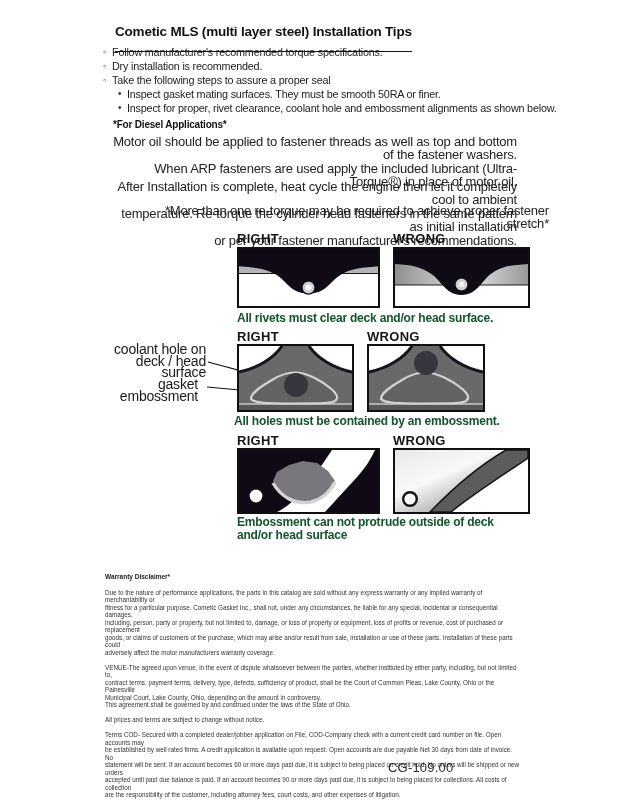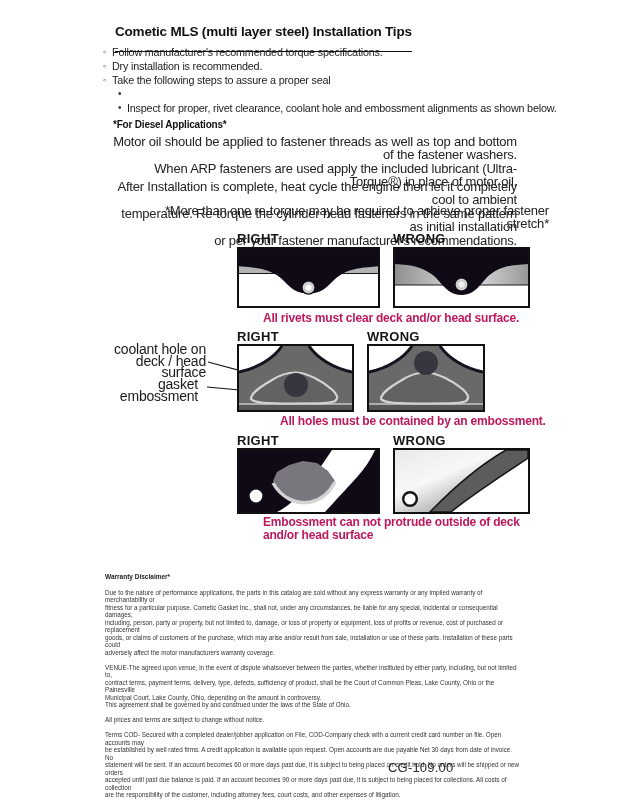--- a/index.html
+++ b/index.html
@@ -21,21 +21,21 @@
                white-space:pre-line; color:#222;text-align:right; }
   .p1 { top:135px; }
   .p2 { top:180px; }
   .note { top:204px;margin-left:32px; }
 
   .rw-header { font-size:13px; font-weight:bold; letter-spacing:0.3px; text-align:left; color:#151515; }
   .dbox { border:2px solid #101010; background:#fff; }
   .dbox svg { display:block; width:100%; height:100%; }
 
   .caption { font-size:12px; font-weight:bold; letter-spacing:-0.2px; line-height:12.8px;
-             white-space:pre-line; color:#be185d;margin-left:26px; }
+             white-space:pre-line; color:#14532d; }
 
   .d2-label { font-size:14px; letter-spacing:-0.2px; line-height:11.6px; text-align:right;
               white-space:pre-line; color:#1a1a1a; width:100px; }
 
   .legal { left:105px; top:573px; width:415px; font-size:6.3px; line-height:7.5px; color:#333; }
   .legal h3 { font-size:6.5px; font-weight:bold; margin:0 0 8px 0; color:#222; }
   .legal p { margin:0 0 7.5px 0; white-space:pre-line; }
 
   .doc-code { left:388px; top:760px; font-size:13px; letter-spacing:0.2px; color:#2a2a2a; }
 </style>
@@ -56,20 +56,21 @@
       <span>Dry installation is recommended.</span>
     </div>
     <div class="bullet-row">
       <span class="marker">◦</span>
       <span>Take the following steps to assure a proper seal</span>
     </div>
   </div>
   <div class="abs sub-bullets">
     <div class="bullet-row">
       <span class="marker">•</span>
+      <span>Inspect gasket mating surfaces.  They must be smooth 50RA or finer.</span>
     </div>
     <div class="bullet-row">
       <span class="marker">•</span>
       <span>Inspect for proper, rivet clearance, coolant hole and embossment alignments as shown below.</span>
     </div>
   </div>
 
   <h2 class="abs diesel-heading">*For Diesel Applications*</h2>
   <p class="abs body-para p1">Motor oil should be applied to fastener threads as well as top and bottom of the fastener washers.
 When ARP fasteners are used apply the included lubricant (Ultra-Torque®) in place of motor oil.</p>
@@ -140,21 +141,21 @@
       <line x1="0" y1="58" x2="114" y2="58" stroke="#c4c4c4" stroke-width="1.3"></line>
       <rect x="0" y="59" width="114" height="5" fill="#575757"></rect>
       <path d="M0,0 H43 C35,12 19,22 0,26 Z" fill="#ffffff"></path>
       <path d="M43,0 C35,12 19,22 0,26" stroke="#17121d" stroke-width="3" fill="none"></path>
       <path d="M114,0 H71 C79,12 95,22 114,26 Z" fill="#ffffff"></path>
       <path d="M71,0 C79,12 95,22 114,26" stroke="#17121d" stroke-width="3" fill="none"></path>
       <path d="M12,53 C12,47 21,41 33,34 C41,29 48,26.5 56,26.5 C68,26.5 84,35 94,43.5 C99,48 101,52 97,55 C93,57.5 85,57.5 55,57.5 C28,57.5 15,57 12,53 Z" fill="#626262" stroke="#d2d2d2" stroke-width="2.2"></path>
       <circle cx="57" cy="17" r="12" fill="#39353f"></circle>
     </svg>
   </div>
-  <div class="abs caption" style="left:254px;top:415px;">All holes must be contained by an embossment.</div>
+  <div class="abs caption" style="left:234px;top:415px;">All holes must be contained by an embossment.</div>
 
   <div class="abs rw-header" style="left:237px;top:433px;width:143px;">RIGHT</div>
   <div class="abs rw-header" style="left:393px;top:433px;width:137px;">WRONG</div>
 
   <div class="abs dbox" style="left:237px;top:448px;width:143px;height:66px;">
     <svg viewBox="0 0 139 62" preserveAspectRatio="none">
       <rect width="139" height="62" fill="#0f0a16"></rect>
       <path d="M93,0 C83,15 70,34 56,49 C50,55 44,59 38,62 L86,62 C96,51 109,37 119,26 C126,18 132,9 136,0 Z" fill="#ffffff"></path>
       <path d="M38,22 L50,15 L64,11 L78,13 L89,21 L96,31 L91,41 L79,50 L63,54 L50,50 L40,42 L34,31 Z" fill="#7a767e"></path>
       <path d="M34,33 C42,47 56,55 72,52 C84,49 92,40 96,32" stroke="#d4d4d4" stroke-width="3.4" fill="none"></path>

